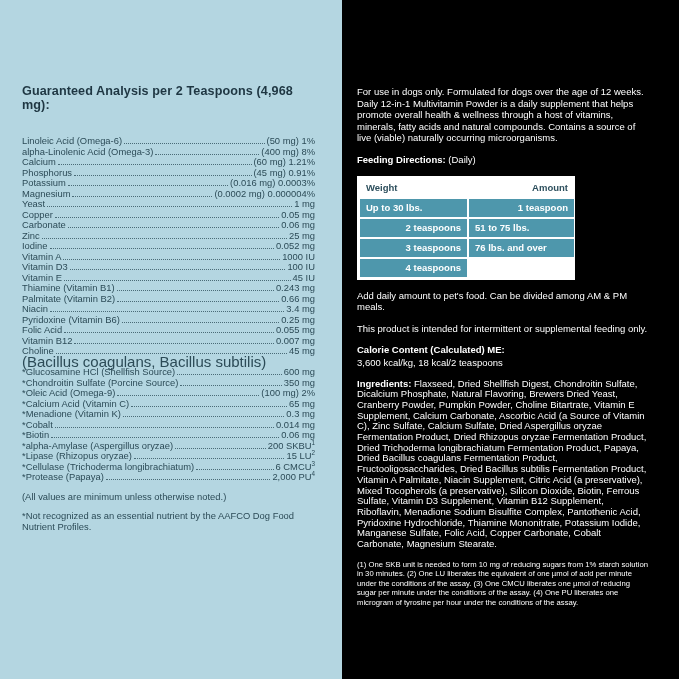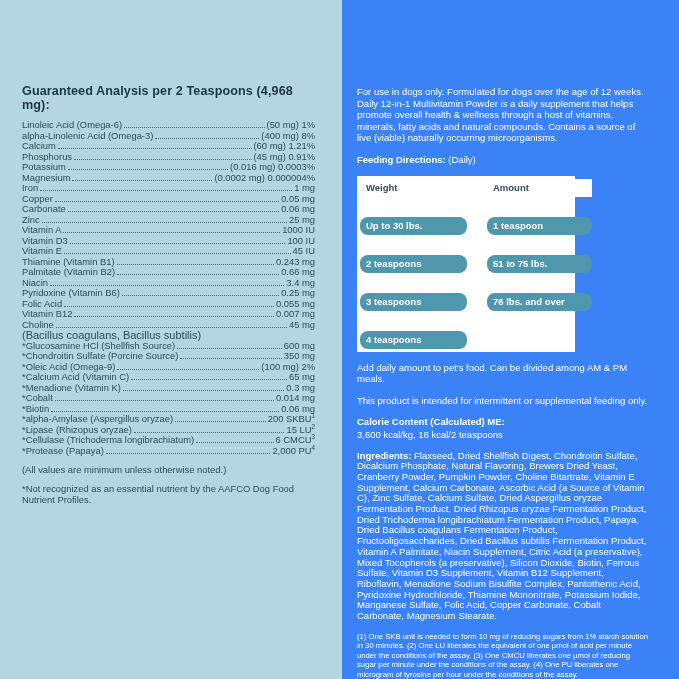--- a/index.html
+++ b/index.html
@@ -10,59 +10,59 @@
   }
   .sheet{display:flex;width:679px;height:679px;}
 
   
   .left{
     width:342px;height:100%;box-sizing:border-box;
     background:#b4d6e1;color:#2c4b57;
     padding:84px 27px 0 22px;
   }
   .ga-title{
-    margin:0 0 8px 0;
+    margin:0 0 24px 0;
     font-size:12.6px;font-weight:bold;color:#1e3642;letter-spacing:.1px;
   }
   .row{
     display:flex;align-items:baseline;
     font-size:9.4px;line-height:10.5px;white-space:nowrap;justify-content:center;
   }
   .row .leader{
     flex:1;min-width:6px;
     border-bottom:1px dotted #4a6b77;
     margin:0 2px 2px 2px;
   }
   .row sup{font-size:6.3px;line-height:0;vertical-align:super;}
-  .subline{font-size:11px;line-height:10.5px;}
+  .subline{font-size:15px;line-height:10.5px;}
   .note{font-size:9.4px;line-height:11px;margin:8px 0 0 0;}
 
   
   .right{
     width:337px;height:100%;box-sizing:border-box;
-    background:#3b82f6;color:#ffffff;
+    background:#000000;color:#ffffff;
     padding:86px 29px 0 15px;
   }
   .right p{margin:0 0 10px 0;font-size:9.5px;line-height:11.6px;}
   .fd-head{margin-bottom:6px;}
   .fd-head b{font-weight:bold;}
   .ftable{
     display:grid;grid-template-columns:107px 105px;
-    gap:20px;background:#ffffff;padding:2px;
+    gap:2px;background:#ffffff;padding:2px;
     width:212px;border:1px solid #ffffff;
     margin:0 0 10px 0;
   }
   .ftable .cell{
     font-size:9.5px;font-weight:bold;line-height:11px;
     padding:3px 6px 4px 6px;
   }
   .ftable .head{background:#ffffff;color:#2d4f5d;}
-  .ftable .head.amount{text-align:left;}
-  .ftable .data{background:#4e97ac;color:#ffffff;border-radius:8px;}
-  .ftable .data.amount{text-align:left;}
+  .ftable .head.amount{text-align:right;}
+  .ftable .data{background:#4e97ac;color:#ffffff;}
+  .ftable .data.amount{text-align:right;}
   .cal-head{margin-bottom:1px !important;font-weight:bold;}
   .ingredients{line-height:10.7px !important;}
   .footnotes{font-size:7.7px !important;line-height:9.5px !important;margin-top:2px !important;}
 </style>
 </head>
 <body>
 
 <div class="sheet">
 
   <section class="left">
@@ -92,38 +92,43 @@
           <span>Potassium</span>
           <span class="leader"></span>
           <span>(0.016 mg) 0.0003%</span>
         </div>
         <div class="row">
           <span>Magnesium</span>
           <span class="leader"></span>
           <span>(0.0002 mg) 0.000004%</span>
         </div>
         <div class="row">
-          <span>Iron</span>
+          <span>Yeast</span>
           <span class="leader"></span>
           <span>1 mg</span>
         </div>
         <div class="row">
           <span>Copper</span>
           <span class="leader"></span>
           <span>0.05 mg</span>
         </div>
         <div class="row">
           <span>Carbonate</span>
           <span class="leader"></span>
           <span>0.06 mg</span>
         </div>
         <div class="row">
           <span>Zinc</span>
           <span class="leader"></span>
           <span>25 mg</span>
+        </div>
+        <div class="row">
+          <span>Iodine</span>
+          <span class="leader"></span>
+          <span>0.052 mg</span>
         </div>
         <div class="row">
           <span>Vitamin A</span>
           <span class="leader"></span>
           <span>1000 IU</span>
         </div>
         <div class="row">
           <span>Vitamin D3</span>
           <span class="leader"></span>
           <span>100 IU</span>

